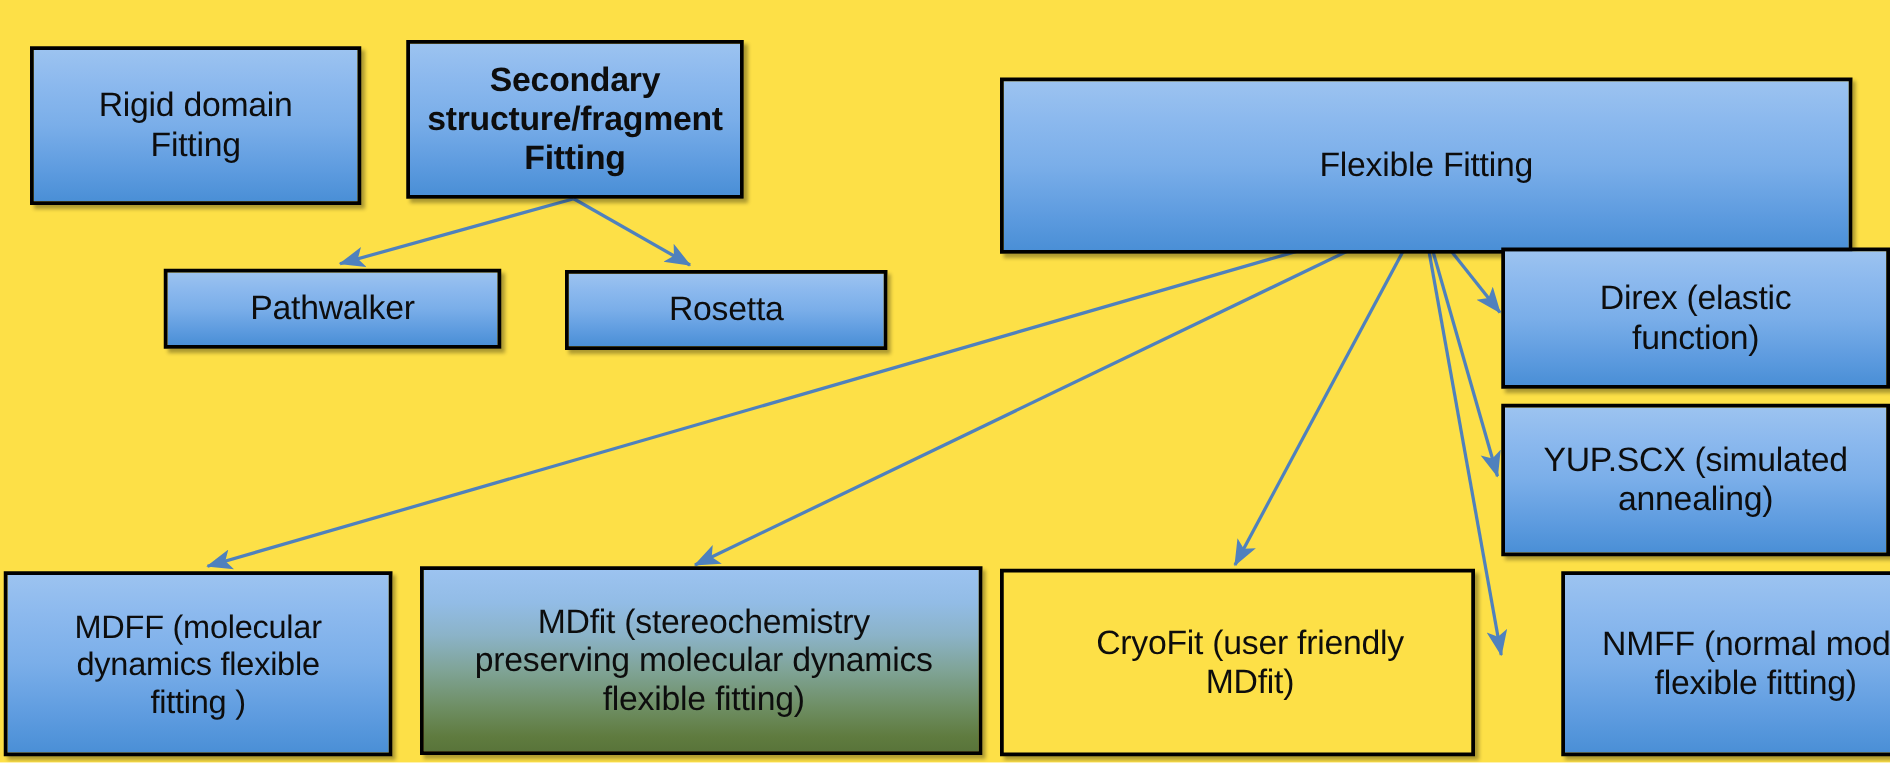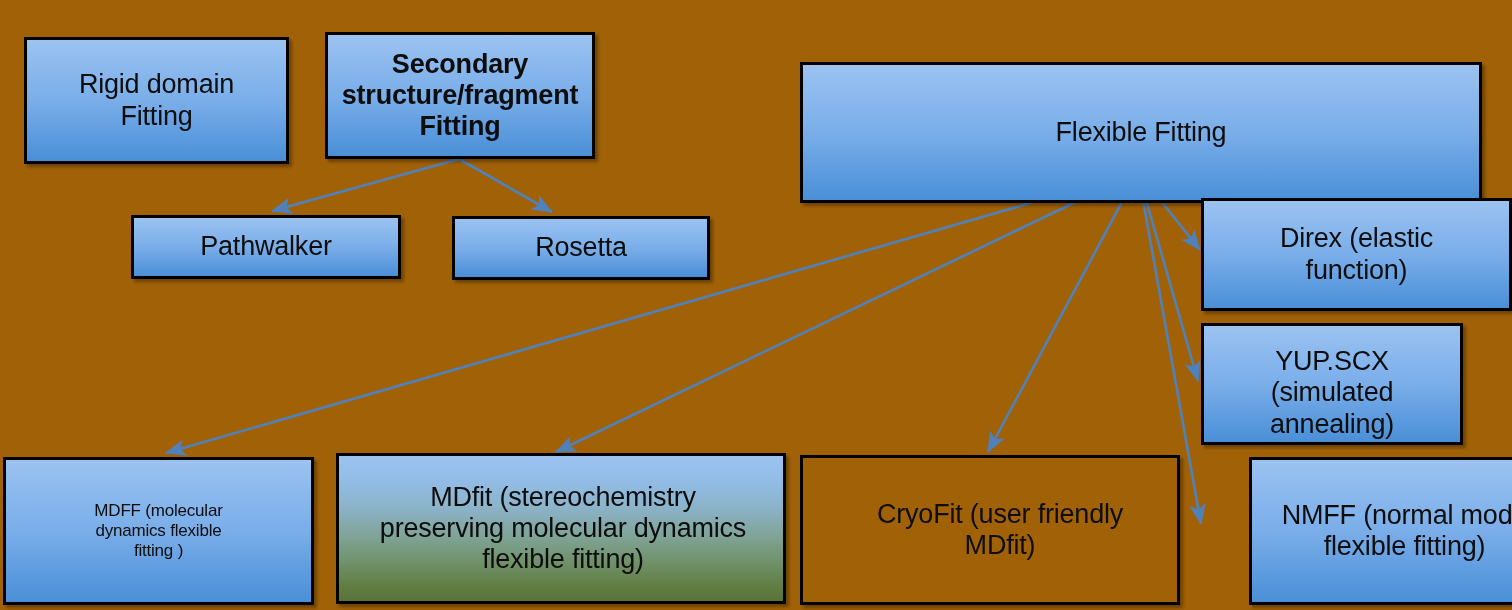--- a/index.html
+++ b/index.html
@@ -8,21 +8,21 @@
     padding: 0;
     background: #ffffff;
   }
   body {
     font-family: "Liberation Sans", sans-serif;
   }
   #canvas {
     position: relative;
     width: 1512px;
     height: 610px;
-    background: #a16207;
+    background: #fde047;
     overflow: hidden;
   }
   .node {
     position: absolute;
     box-sizing: border-box;
     border: 3px solid #000000;
     display: flex;
     align-items: center;
     justify-content: center;
     text-align: center;
@@ -95,29 +95,29 @@
       <div class="node fill-blue" style="left: 131px; top: 215px; width: 270px; height: 64px; font-size: 27px; text-align: center;">
         <span class="label">Pathwalker</span>
       </div>
       <div class="node fill-blue" style="left: 424px; top: 216px; width: 258px; height: 64px; font-size: 27px; margin-left: 28px;">
         <span class="label">Rosetta</span>
       </div>
       <div class="node fill-blue" style="left: 1201px; top: 198px; width: 311px; height: 113px; font-size: 27px;">
         <span class="label">Direx (elastic
 function)</span>
       </div>
-      <div class="node fill-blue" style="left: 1201px; top: 323px; width: 262px; height: 122px; font-size: 27px; align-items: flex-end;">
+      <div class="node fill-blue" style="left: 1201px; top: 323px; width: 311px; height: 122px; font-size: 27px;">
         <span class="label">YUP.SCX (simulated
 annealing)</span>
       </div>
       <div class="node fill-blue" style="left: 1249px; top: 457px; width: 311px; height: 148px; font-size: 27px;">
         <span class="label">NMFF (normal mode
 flexible fitting)</span>
       </div>
-      <div class="node fill-blue" style="left: 3px; top: 457px; width: 311px; height: 148px; font-size: 17px;">
+      <div class="node fill-blue" style="left: 3px; top: 457px; width: 311px; height: 148px; font-size: 26px;">
         <span class="label">MDFF (molecular
 dynamics flexible
 fitting )</span>
       </div>
       <div class="node fill-blue-olive" style="left: 336px; top: 453px; width: 450px; height: 151px; font-size: 27px;">
         <span class="label">MDfit (stereochemistry
 preserving molecular dynamics
 flexible fitting)</span>
       </div>
       <div class="node fill-blue-green" style="left: 800px; top: 455px; width: 380px; height: 150px; font-size: 27px; padding-left: 28px;">

